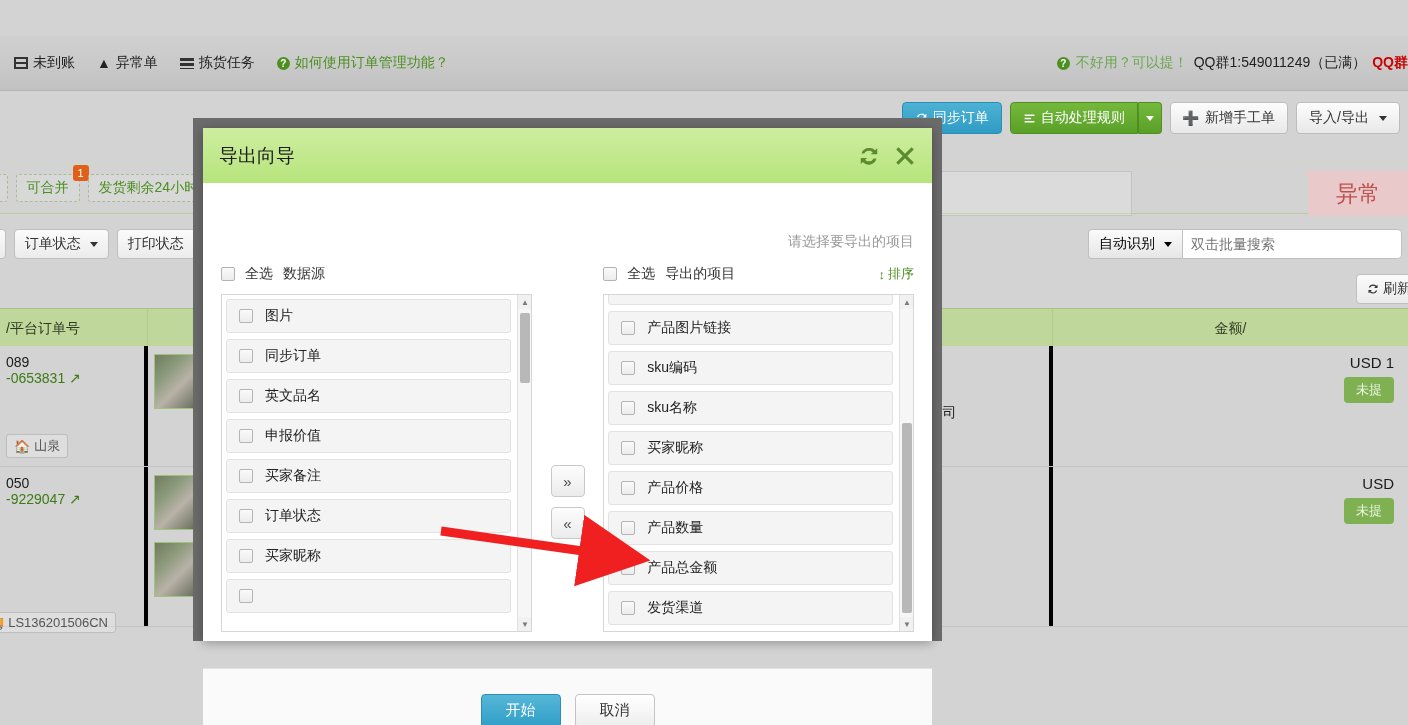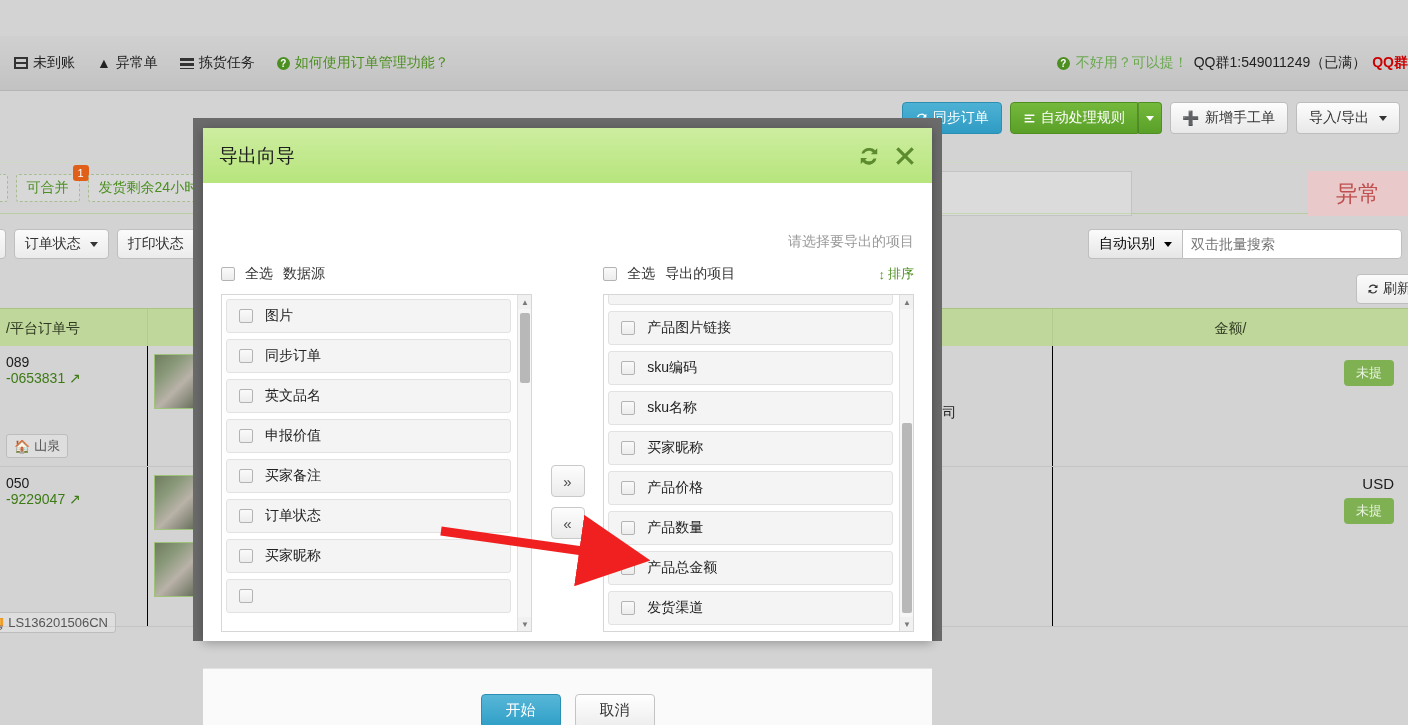--- a/index.html
+++ b/index.html
@@ -134,21 +134,21 @@
   .tbl { position: absolute; top: 216px; left: 0; width: 1408px; }
   .thead { display:flex; background:#bfd79a; height: 38px; align-items:center; border-top:1px solid #a9c483;}
   .th { font-size: 14px; color:#2f3a22; text-align:center; border-right:1px solid #b3cc8d; height:38px; line-height:38px;}
   .th.c1 { width: 148px; padding-left: 6px; text-align:left;}
   .th.c2 { width: 340px; }
   .th.c3 { width: 155px; }
   .th.c4 { width: 100px; }
   .th.c5 { width: 310px; }
   .th.c6 { width: 355px; border-right:none;}
   .trow { display:flex; border-bottom:1px solid #c3c3c3; background:#d3d3d3; min-height: 120px;}
-  .td { border-right:1px solid #000000; padding: 8px 6px; font-size: 14px; color:#222;}
+  .td { border-right:4px solid #000000; padding: 8px 6px; font-size: 14px; color:#222;}
   .td.c1 { width: 148px; }
   .td.c2 { width: 340px; display:flex; gap:8px;}
   .td.c3 { width: 155px; }
   .td.c4 { width: 100px; }
   .td.c5 { width: 310px; }
   .td.c6 { width: 355px; border-right:none; text-align:right; padding-right:14px;}
   .ordnum { color:#1a1a1a; }
   .ordlink { color:#3d7a14; }
   .thumb {
     width: 50px; height: 55px; border:1px solid #9fc37a; flex:none;
@@ -387,20 +387,21 @@
           <div class="logi-line">
             <span>👤</span>
             <span>-</span>
           </div>
           <div class="logi-line">
             <span>🚚</span>
             <span style="max-width:200px;display:inline-block">义乌市荣邦货运代理有限公司 EUB</span>
           </div>
         </div>
         <div class="td c6">
+          <div class="amt">USD 1</div>
           <div class="pill-green">未提</div>
         </div>
       </div>
 
       <div class="trow" style="min-height:160px">
         <div class="td c1">
           <div class="ordnum">050</div>
           <div class="ordlink">
             <span>-9229047</span>
             <span>↗</span>

